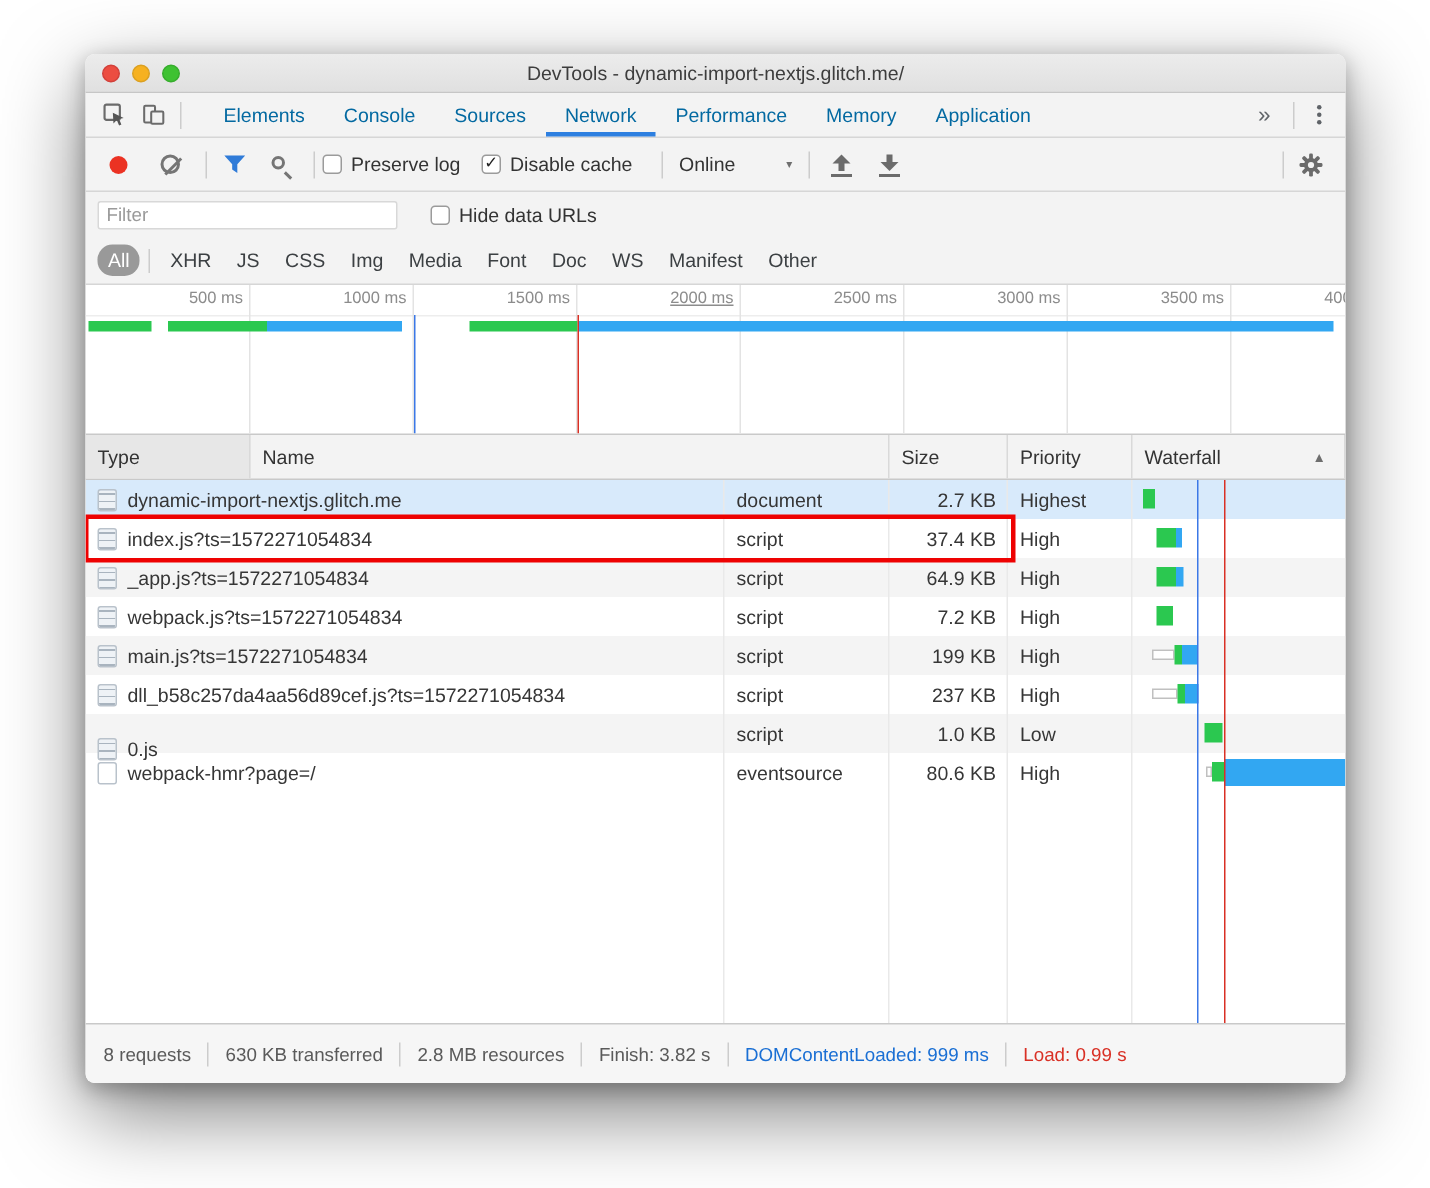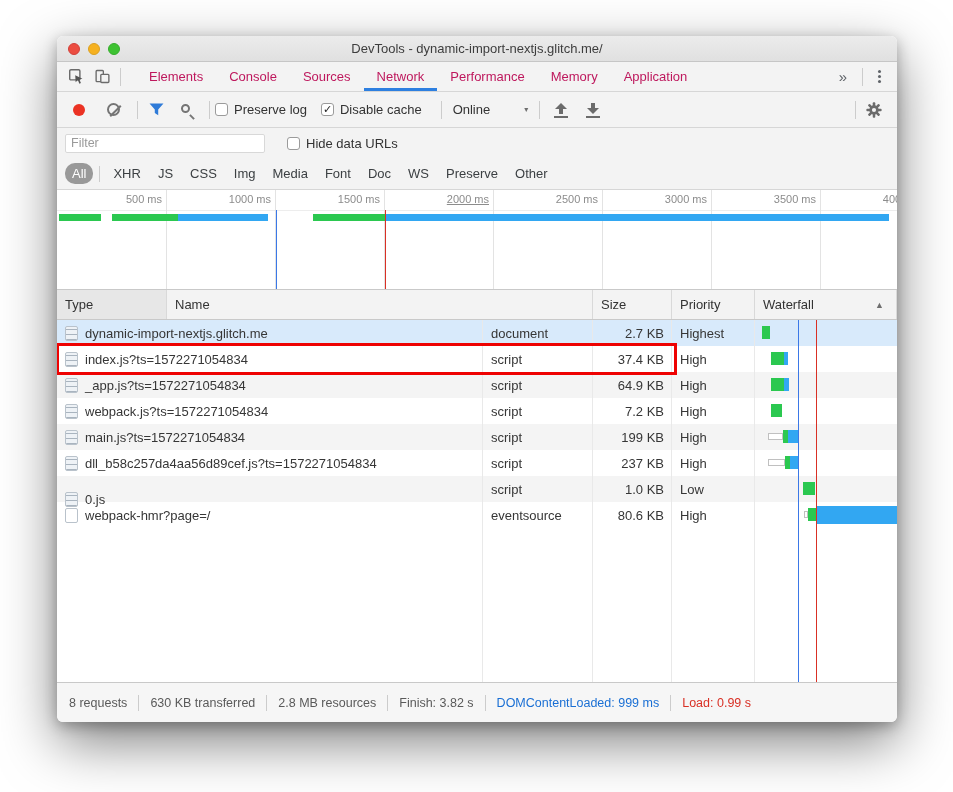--- a/index.html
+++ b/index.html
@@ -14,21 +14,21 @@
   .light{width:12px;height:12px;border-radius:50%;}
   .light.red{background:#ec4d41;border:1px solid #d2403a;}
   .light.yellow{background:#f6b120;border:1px solid #dba021;}
   .light.green{background:#3ec232;border:1px solid #36ad2c;}
   .title-text{font-size:13px;color:#3d3d3d;}
   
   .tabbar{height:30px;background:#f3f3f3;border-bottom:1px solid #d6d6d6;display:flex;align-items:center;padding:0 6px;}
   .icon-btn{display:flex;align-items:center;justify-content:center;width:26px;height:24px;flex:none;}
   .vsep{width:1px;height:18px;background:#ccc;margin:0 5px;flex:none;}
   .tabs{display:flex;height:100%;margin-left:10px;}
-  .tab{display:flex;align-items:center;padding:0 13px;font-size:13px;color:#be185d;position:relative;cursor:default;}
+  .tab{display:flex;align-items:center;padding:0 13px;font-size:13px;color:#0369a1;position:relative;cursor:default;}
   .tab.active::after{content:"";position:absolute;left:0;right:0;bottom:0;height:3px;background:#2d7fe0;}
   .tab-overflow{font-size:15px;color:#5f6368;padding:0 10px;}
   .menu-dots{display:flex;flex-direction:column;gap:2px;align-items:center;padding:0 10px;}
   .menu-dots i{width:3px;height:3px;border-radius:50%;background:#5f6368;}
   .right-group{margin-left:auto;display:flex;align-items:center;}
   
   .toolbar{height:36px;background:#f3f3f3;border-bottom:1px solid #d6d6d6;display:flex;align-items:center;padding:0 10px;}
   .record-dot{width:12px;height:12px;border-radius:50%;background:#eb3223;margin:0 10px 0 6px;}
   .clear-icon{width:13px;height:13px;border-radius:50%;border:2px solid #757575;position:relative;margin:0 12px;}
   .clear-icon::after{content:"";position:absolute;left:-1px;top:4.5px;width:15px;height:2px;background:#757575;transform:rotate(-45deg);}
@@ -204,21 +204,21 @@
       <div class="type-item active">All</div>
       <div class="type-sep"></div>
       <div class="type-item">XHR</div>
       <div class="type-item">JS</div>
       <div class="type-item">CSS</div>
       <div class="type-item">Img</div>
       <div class="type-item">Media</div>
       <div class="type-item">Font</div>
       <div class="type-item">Doc</div>
       <div class="type-item">WS</div>
-      <div class="type-item">Preserve</div>
+      <div class="type-item">Manifest</div>
       <div class="type-item">Other</div>
     </div>
 
   <div class="timeline-area" id="timeline-area">
     <div class="label-row-border"></div>
   <div class="gridline" style="left: 109px;"></div>
       <div class="tick-label" style="left: 35px;">500 ms</div>
       <div class="gridline" style="left: 218px;"></div>
       <div class="tick-label" style="left: 144px;">1000 ms</div>
       <div class="gridline" style="left: 327px;"></div>

